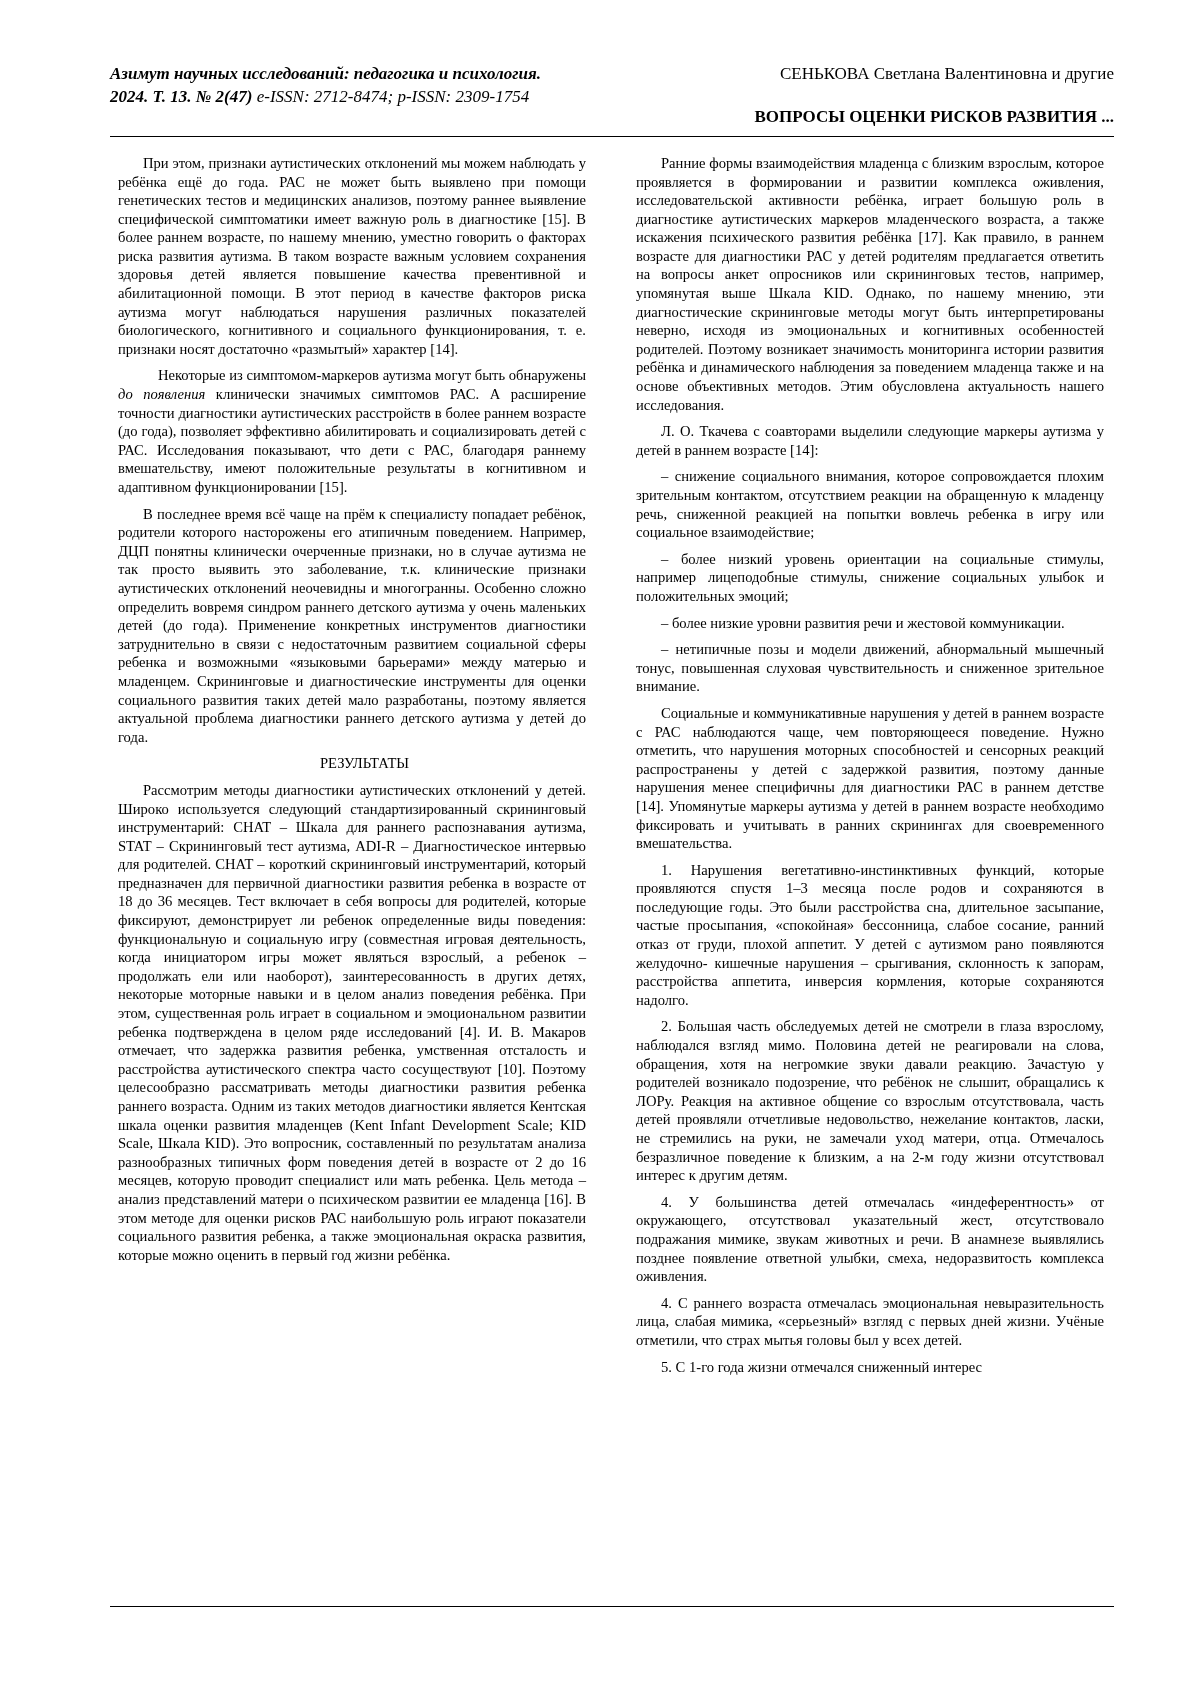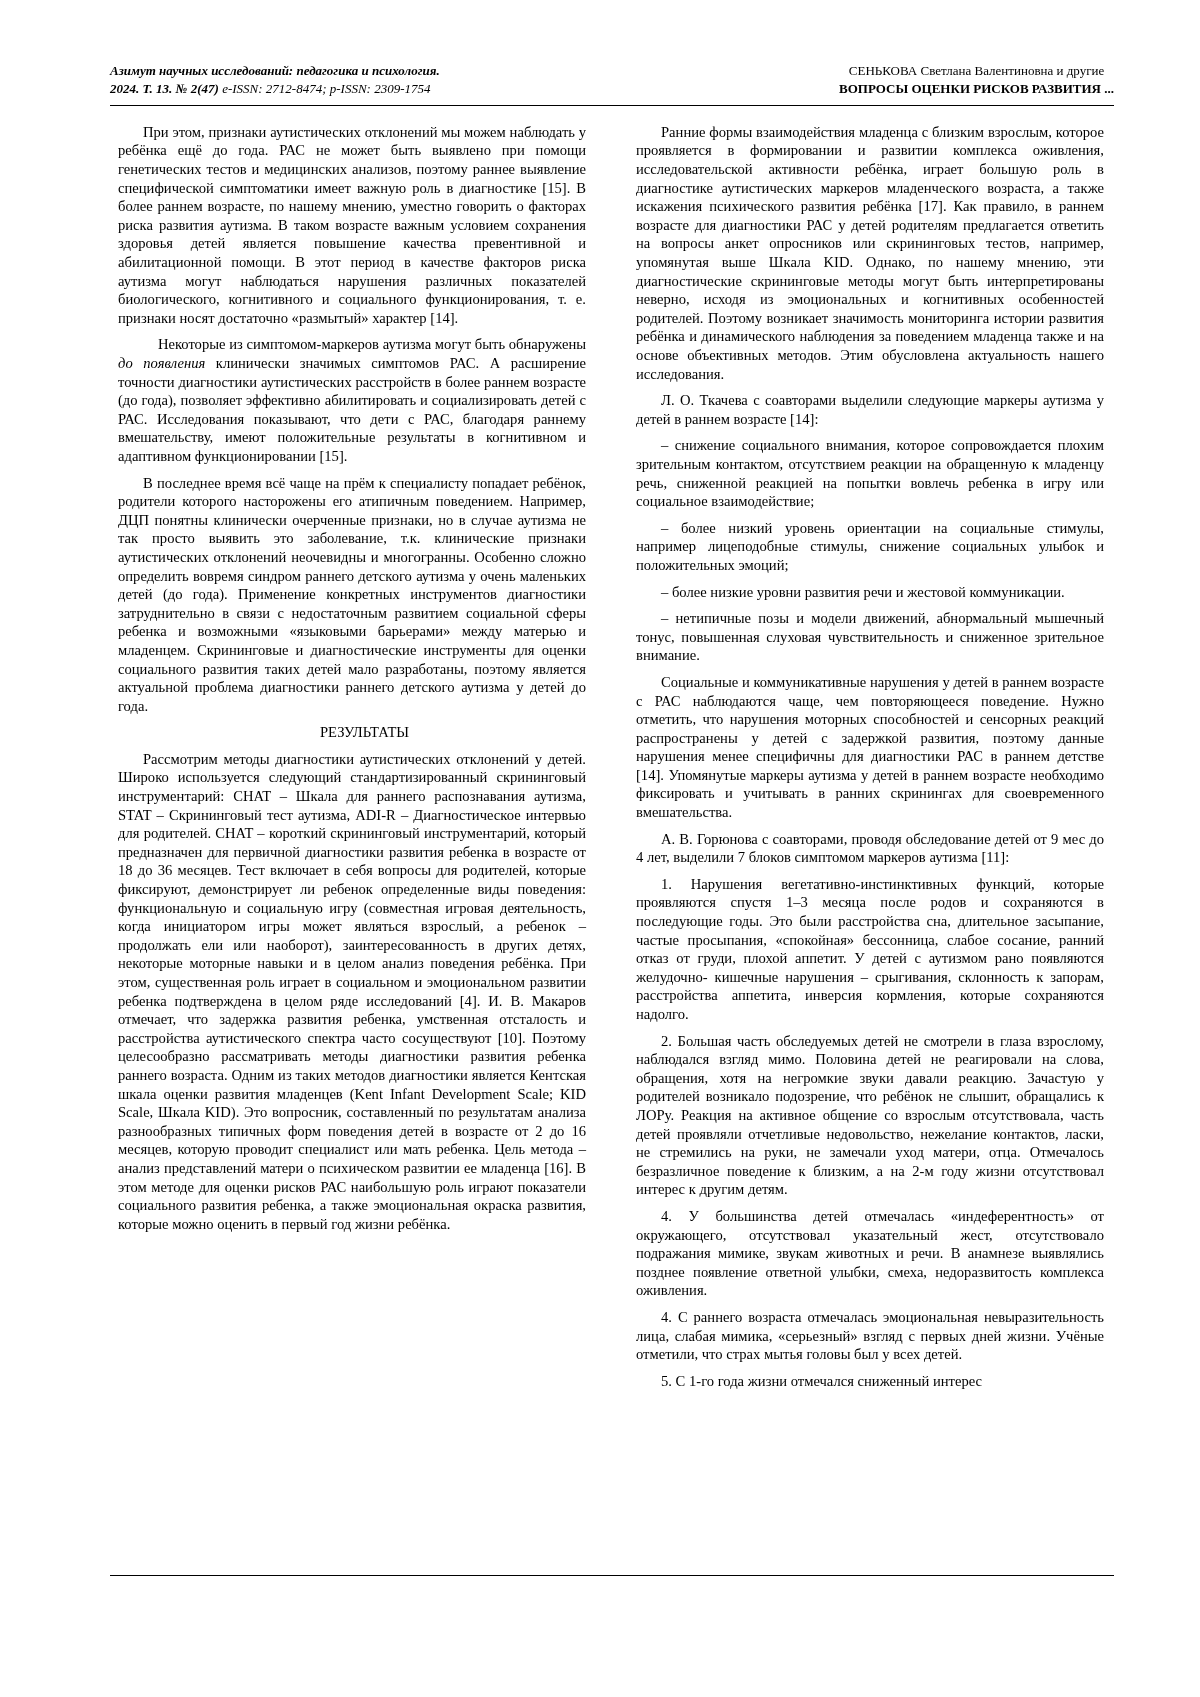--- a/index.html
+++ b/index.html
@@ -18,41 +18,41 @@
     margin: 0 auto;
     background: #ffffff;
     box-sizing: border-box;
     padding: 62px 86px 40px 110px;
   }
   
   .running-head {
     display: flex;
     justify-content: space-between;
     align-items: flex-start;
-    font-size: 13px;
+    font-size: 17px;
     line-height: 1.38;
     padding-bottom: 4px;
   }
   .rh-left { text-align: left; }
-  .rh-right { text-align: center; }
+  .rh-right { text-align: right; }
   .rh-left .l1 {
     font-weight: bold;
     font-style: italic;
   }
   .rh-left .l2 {
     font-weight: bold;
     font-style: italic;
   }
   .rh-left .l2 .issn {
     font-weight: normal;
     font-style: italic;
     font-family: Liberation Serif, serif;
   }
   .rh-right .r1 { font-style: normal; }
-  .rh-right .r2 { font-weight: bold; }
+  .rh-right .r2 { font-weight: bold; margin-top: 20px; }
   .rule {
     border: 0;
     border-top: 1.1px solid #000;
     margin: 3px 0 9px 0;
   }
   
   .columns {
     display: flex;
     gap: 34px;
     height: 1452px;
@@ -118,21 +118,20 @@
     </div>
 
     <div class="col">
       <p>Ранние формы взаимодействия младенца с близким взрослым, которое проявляется в формировании и развитии комплекса оживления, исследовательской активности ребёнка, играет большую роль в диагностике аутистических маркеров младенческого возраста, а также искажения психического развития ребёнка [17]. Как правило, в раннем возрасте для диагностики РАС у детей родителям предлагается ответить на вопросы анкет опросников или скрининговых тестов, например, упомянутая выше Шкала KID. Однако, по нашему мнению, эти диагностические скрининговые методы могут быть интерпретированы неверно, исходя из эмоциональных и когнитивных особенностей родителей. Поэтому возникает значимость мониторинга истории развития ребёнка и динамического наблюдения за поведением младенца также и на основе объективных методов. Этим обусловлена актуальность нашего исследования.</p>
       <p>Л. О. Ткачева с соавторами выделили следующие маркеры аутизма у детей в раннем возрасте [14]:</p>
       <p>– снижение социального внимания, которое сопровождается плохим зрительным контактом, отсутствием реакции на обращенную к младенцу речь, сниженной реакцией на попытки вовлечь ребенка в игру или социальное взаимодействие;</p>
       <p>– более низкий уровень ориентации на социальные стимулы, например лицеподобные стимулы, снижение социальных улыбок и положительных эмоций;</p>
       <p>– более низкие уровни развития речи и жестовой коммуникации.</p>
       <p>– нетипичные позы и модели движений, абнормальный мышечный тонус, повышенная слуховая чувствительность и сниженное зрительное внимание.</p>
       <p>Социальные и коммуникативные нарушения у детей в раннем возрасте с РАС наблюдаются чаще, чем повторяющееся поведение. Нужно отметить, что нарушения моторных способностей и сенсорных реакций распространены у детей с задержкой развития, поэтому данные нарушения менее специфичны для диагностики РАС в раннем детстве [14]. Упомянутые маркеры аутизма у детей в раннем возрасте необходимо фиксировать и учитывать в ранних скринингах для своевременного вмешательства.</p>
-      <p>А. В. Горюнова с соавторами, проводя обследование детей от 9 мес до 4 лет, выделили 7 блоков симптомом маркеров аутизма [11]:</p>
       <p>1. Нарушения вегетативно-инстинктивных функций, которые проявляются спустя 1–3 месяца после родов и сохраняются в последующие годы. Это были расстройства сна, длительное засыпание, частые просыпания, «спокойная» бессонница, слабое сосание, ранний отказ от груди, плохой аппетит. У детей с аутизмом рано появляются желудочно- кишечные нарушения – срыгивания, склонность к запорам, расстройства аппетита, инверсия кормления, которые сохраняются надолго.</p>
       <p>2. Большая часть обследуемых детей не смотрели в глаза взрослому, наблюдался взгляд мимо. Половина детей не реагировали на слова, обращения, хотя на негромкие звуки давали реакцию. Зачастую у родителей возникало подозрение, что ребёнок не слышит, обращались к ЛОРу. Реакция на активное общение со взрослым отсутствовала, часть детей проявляли отчетливые недовольство, нежелание контактов, ласки, не стремились на руки, не замечали уход матери, отца. Отмечалось безразличное поведение к близким, а на 2-м году жизни отсутствовал интерес к другим детям.</p>
       <p>4. У большинства детей отмечалась «индеферентность» от окружающего, отсутствовал указательный жест, отсутствовало подражания мимике, звукам животных и речи. В анамнезе выявлялись позднее появление ответной улыбки, смеха, недоразвитость комплекса оживления.</p>
       <p>4. С раннего возраста отмечалась эмоциональная невыразительность лица, слабая мимика, «серьезный» взгляд с первых дней жизни. Учёные отметили, что страх мытья головы был у всех детей.</p>
       <p>5. С 1-го года жизни отмечался сниженный интерес</p>
     </div>
 
   </div>
 
   <hr class="footer-rule">

